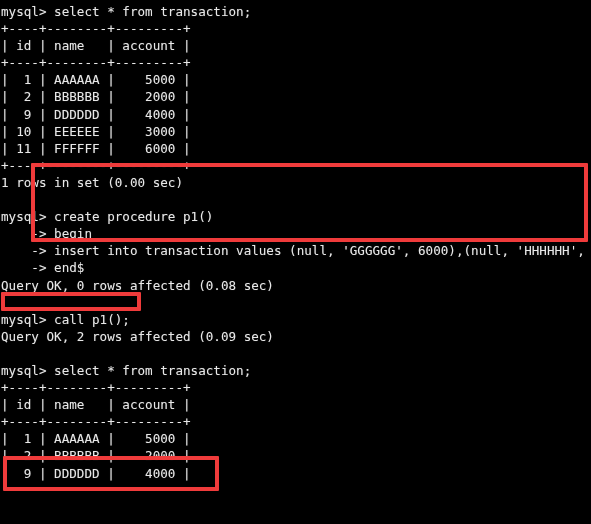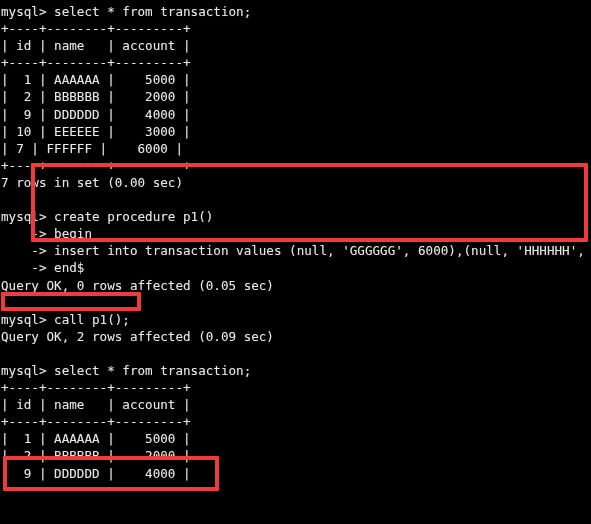--- a/index.html
+++ b/index.html
@@ -68,29 +68,29 @@
 <div id="terminal">
   <div class="term-lines">
     <div class="line">mysql&gt; select * from transaction;</div>
     <div class="line">+----+--------+---------+</div>
     <div class="line">| id | name   | account |</div>
     <div class="line">+----+--------+---------+</div>
     <div class="line">|  1 | AAAAAA |    5000 |</div>
     <div class="line">|  2 | BBBBBB |    2000 |</div>
     <div class="line">|  9 | DDDDDD |    4000 |</div>
     <div class="line">| 10 | EEEEEE |    3000 |</div>
-    <div class="line">| 7 | FFFFFF |    6000 |</div>
+    <div class="line">| 11 | FFFFFF |    6000 |</div>
     <div class="line">+----+--------+---------+</div>
-    <div class="line">7 rows in set (0.00 sec)</div>
+    <div class="line">1 rows in set (0.00 sec)</div>
     <div class="line blank"></div>
     <div class="line">mysql&gt; create procedure p1()</div>
     <div class="line">    -&gt; begin</div>
     <div class="line">    -&gt; insert into transaction values (null, 'GGGGGG', 6000),(null, 'HHHHHH', 7000);</div>
     <div class="line">    -&gt; end$</div>
-    <div class="line">Query OK, 0 rows affected (0.05 sec)</div>
+    <div class="line">Query OK, 0 rows affected (0.08 sec)</div>
     <div class="line blank"></div>
     <div class="line">mysql&gt; call p1();</div>
     <div class="line">Query OK, 2 rows affected (0.09 sec)</div>
     <div class="line blank"></div>
     <div class="line">mysql&gt; select * from transaction;</div>
     <div class="line">+----+--------+---------+</div>
     <div class="line">| id | name   | account |</div>
     <div class="line">+----+--------+---------+</div>
     <div class="line">|  1 | AAAAAA |    5000 |</div>
     <div class="line">|  2 | BBBBBB |    2000 |</div>

